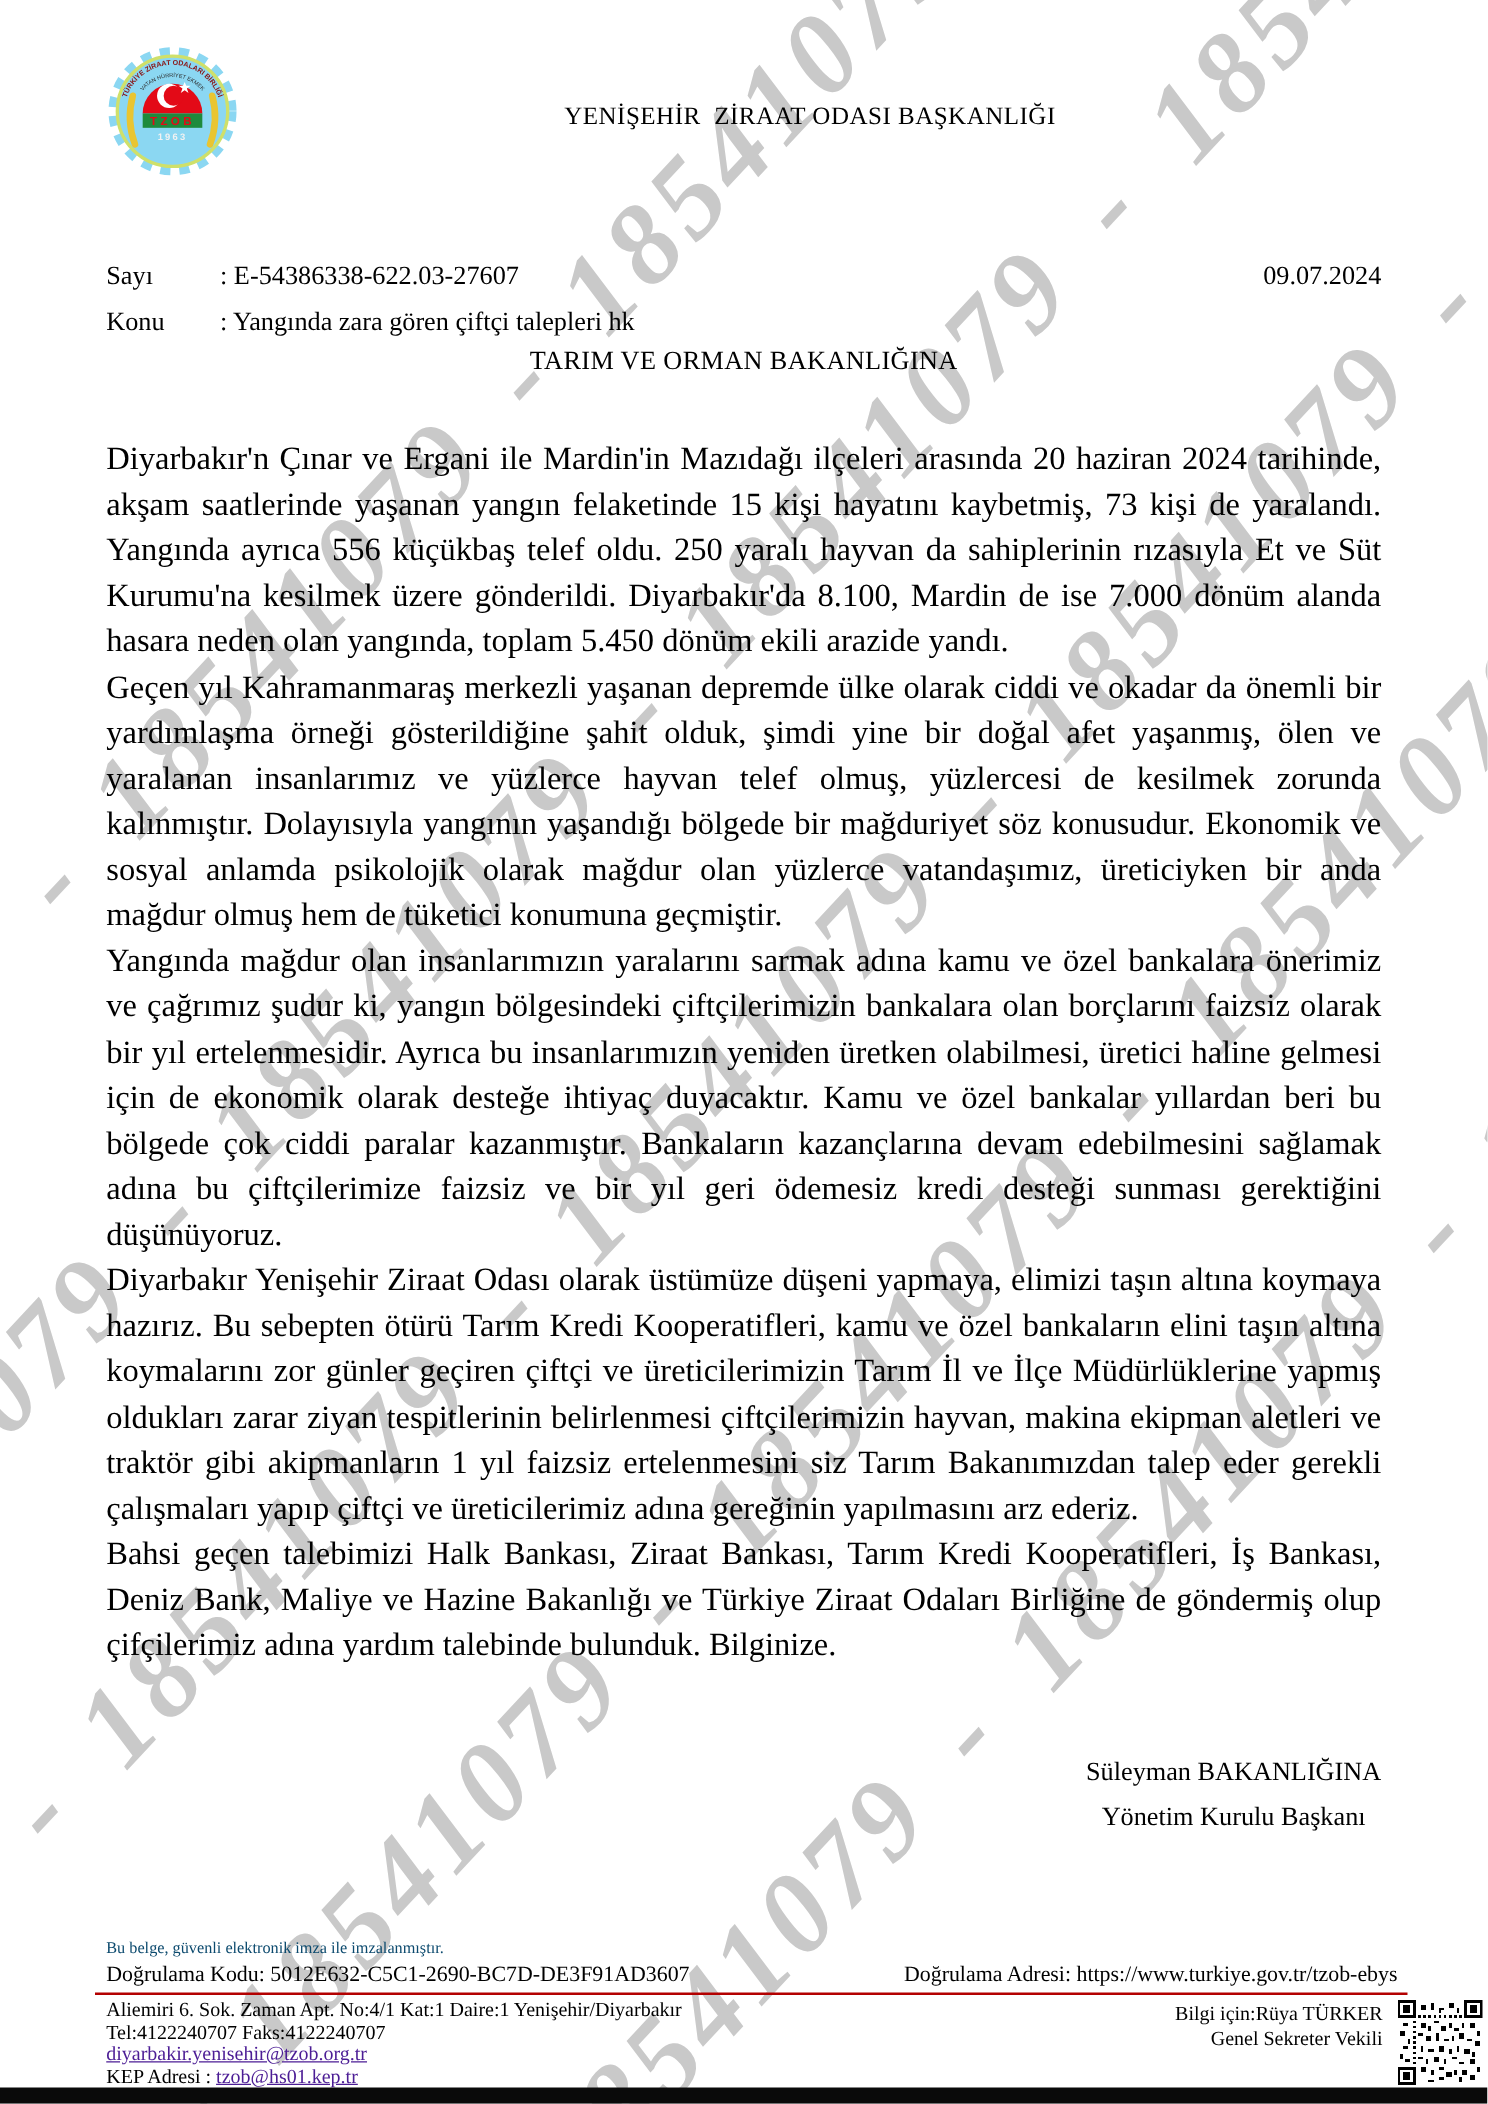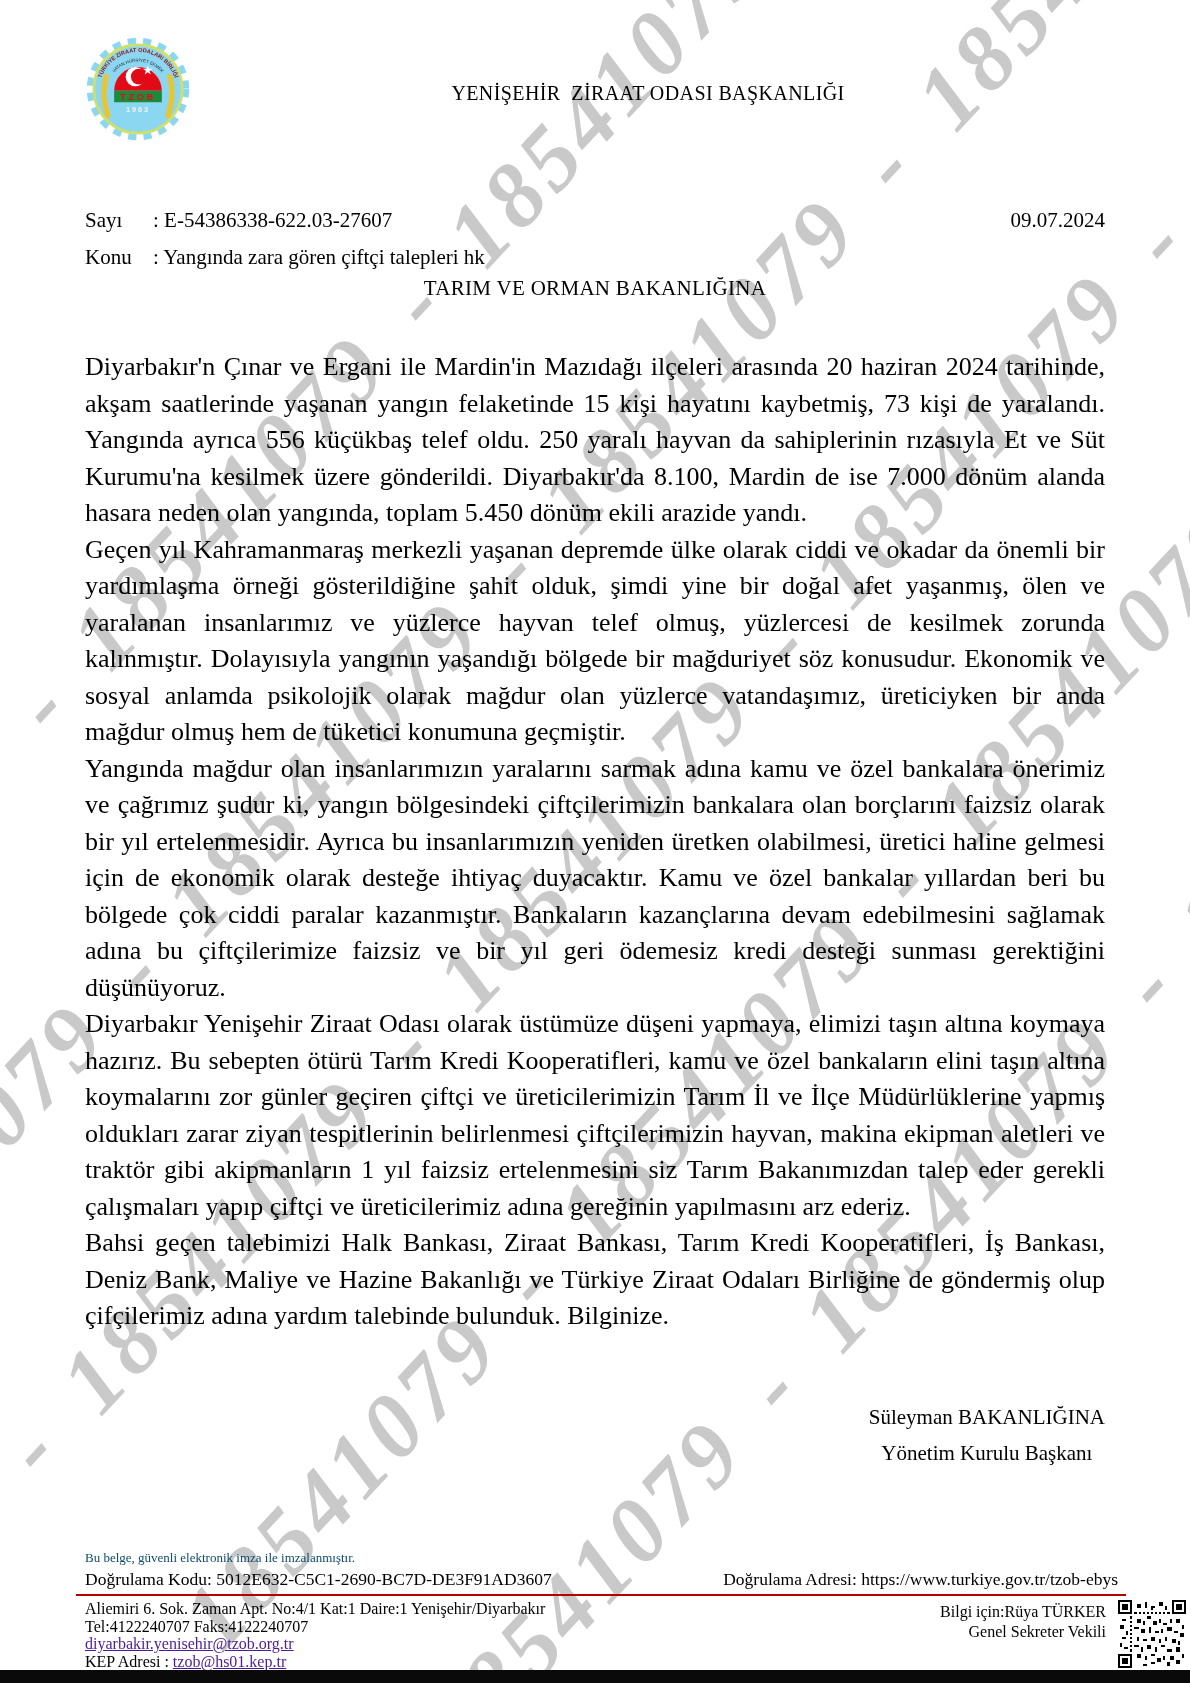--- a/index.html
+++ b/index.html
@@ -19,21 +19,21 @@
   }
   .wm-line:nth-child(2){text-indent:-260px;}
   .wm-line:nth-child(4){text-indent:-180px;}
   
   .content{position:relative;z-index:1;padding:0 85px;}
   .header-row{display:flex;align-items:flex-start;padding-top:36px;height:136px;}
   .emblem-box{width:106px;flex:0 0 auto;}
   .org-title{flex:1;text-align:center;font-size:20px;padding-top:46px;white-space:pre;letter-spacing:.4px;}
   .centennial-box{width:208px;flex:0 0 auto;padding-top:10px;}
   .meta{margin-top:30px;font-size:21px;line-height:37px;position:relative;}
-  .meta-row{display:flex;}
+  .meta-row{display:flex;gap:23px;}
   .meta-label{width:68px;flex:0 0 auto;}
   .doc-date{position:absolute;right:0;top:0;}
   .recipient{text-align:center;font-size:21px;letter-spacing:.3px;}
   .body-text{margin-top:48px;font-size:26px;line-height:36.5px;text-align:justify;}
   .body-text p{margin:0;}
   .signature{margin:64px 0 0 auto;width:max-content;text-align:center;font-size:21px;line-height:36px;}
   
   .footer{position:absolute;left:0;right:0;bottom:13px;z-index:1;}
   .notice{text-align:left;color:#0c4a6e;font-size:13px;margin:0 72px 3px 85px;}
   .verify-row{display:flex;justify-content:space-between;font-size:17.5px;margin:0 72px 4px 85px;}

